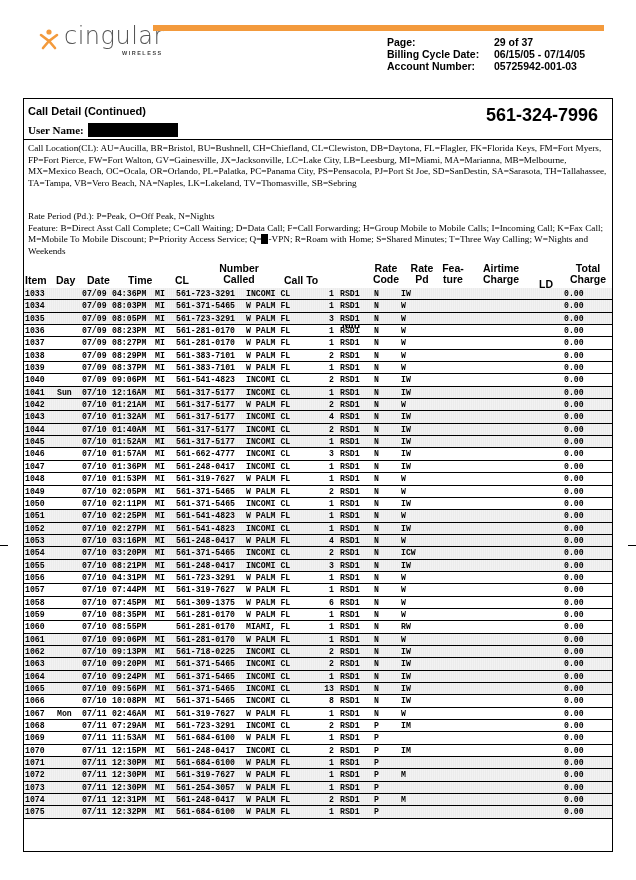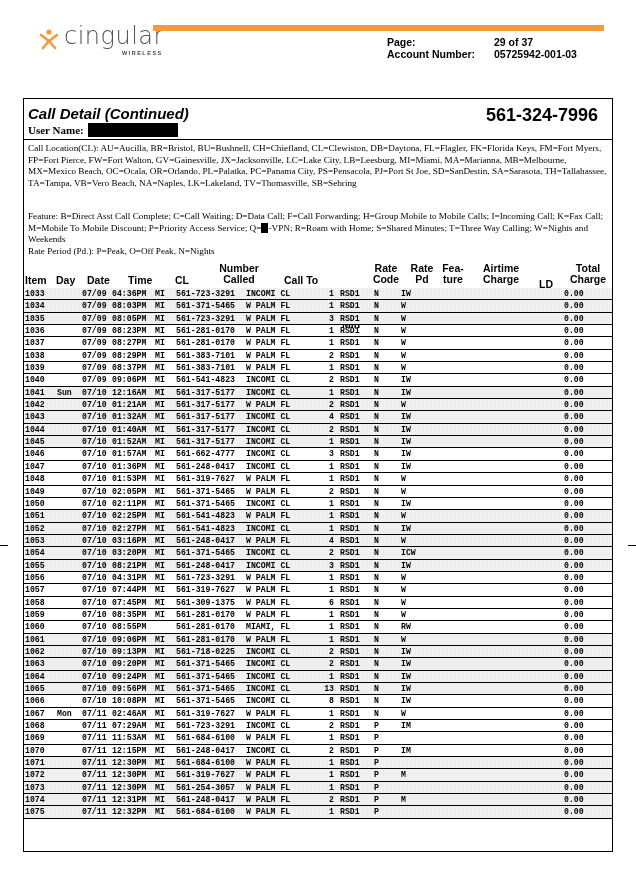--- a/index.html
+++ b/index.html
@@ -8,21 +8,21 @@
   .logo-x { position:absolute; left:0; top:4px; width:22px; height:22px; }
   .logo-word { position:absolute; left:26px; top:-2px; font-family:"DejaVu Sans", sans-serif; font-size:24px; font-weight:300; color:#555; letter-spacing:0.5px; }
   .logo-tm { position:absolute; left:126px; top:4px; font-size:4px; color:#666; }
   .logo-sub { position:absolute; left:84px; top:26px; font-size:5.5px; font-weight:bold; letter-spacing:1.5px; color:#444; }
   .orange-bar { position:absolute; left:153px; top:25px; width:451px; height:6px; background:#f39a3c; }
   .acct { position:absolute; left:387px; top:36px; font-size:10.5px; font-weight:bold; line-height:12px; }
   .acct .row { display:flex; }
   .acct .k { width:107px; }
   .frame { position:absolute; left:23px; top:98px; width:590px; height:754px; border:1px solid #000; box-sizing:border-box; }
   .title-box { position:absolute; left:0; top:0; width:588px; height:40px; border-bottom:1px solid #000; }
-  .title { position:absolute; left:4px; top:6px; font-size:15px; font-weight:bold;font-style:italic; }
+  .title { position:absolute; left:4px; top:6px; font-size:11px; font-weight:bold; }
   .phone { position:absolute; right:14px; top:6px; font-size:18px; font-weight:bold; }
   .user { position:absolute; left:4px; top:24px; font-family:"Liberation Serif", serif; font-size:11px; font-weight:bold; }
   .redact { display:inline-block; width:90px; height:14px; background:#000; vertical-align:-3px; margin-left:4px; }
   .legend { position:absolute; left:4px; top:44px; width:580px; font-family:"Liberation Serif", serif; font-size:9.2px; line-height:11.5px; }
   .legend2 { position:absolute; left:4px; top:112px; width:580px; font-family:"Liberation Serif", serif; font-size:9.2px; line-height:11.5px; }
   .qred { display:inline-block; width:7px; height:10px; background:#000; vertical-align:-2px; }
   .thead { position:absolute; left:0; top:164px; width:588px; height:24px; font-size:10.5px; font-weight:bold; line-height:11px; }
   .thead span { position:absolute; text-align:center; }
   .rows { position:absolute; left:0; top:189px; width:588px; }
   .r { position:relative; height:12.35px; border-bottom:1px solid #000; font-family:"Liberation Mono", monospace; font-size:8.2px; font-weight:bold; line-height:12px; box-sizing:border-box; }
@@ -47,42 +47,46 @@
   <span class="logo-sub">WIRELESS</span>
 </div>
 <div class="orange-bar"></div>
 
 <div class="acct">
   <div class="row">
       <span class="k">Page:</span>
       <span>29 of 37</span>
     </div>
   <div class="row">
+      <span class="k">Billing Cycle Date:</span>
+      <span>06/15/05 - 07/14/05</span>
+    </div>
+  <div class="row">
       <span class="k">Account Number:</span>
       <span>05725942-001-03</span>
     </div>
 </div>
 
 <div class="tick" style="left:0;"></div>
 <div class="tick" style="left:628px;"></div>
 
 <div class="frame">
   <div class="title-box">
     <span class="title">Call Detail (Continued)</span>
     <span class="phone">561-324-7996</span>
     <div class="user">
       <span>User Name:</span><span class="redact"></span>
     </div>
   </div>
 
   <div class="legend">Call Location(CL):  AU=Aucilla, BR=Bristol, BU=Bushnell, CH=Chiefland, CL=Clewiston, DB=Daytona, FL=Flagler, FK=Florida Keys, FM=Fort Myers, FP=Fort Pierce, FW=Fort Walton, GV=Gainesville, JX=Jacksonville, LC=Lake City, LB=Leesburg, MI=Miami, MA=Marianna, MB=Melbourne, MX=Mexico Beach, OC=Ocala, OR=Orlando, PL=Palatka, PC=Panama City, PS=Pensacola, PJ=Port St Joe, SD=SanDestin, SA=Sarasota, TH=Tallahassee, TA=Tampa, VB=Vero Beach, NA=Naples, LK=Lakeland, TV=Thomasville, SB=Sebring</div>
 
   <div class="legend2">
+    <div>Rate Period (Pd.): P=Peak, O=Off Peak, N=Nights</div>
     <div><span>Feature: B=Direct Asst Call Complete; C=Call Waiting; D=Data Call; F=Call Forwarding; H=Group Mobile to Mobile Calls; I=Incoming Call; K=Fax Call; M=Mobile To Mobile Discount; P=Priority Access Service; Q=</span><span class="qred"></span><span>-VPN; R=Roam with Home; S=Shared Minutes;  T=Three Way Calling; W=Nights and Weekends</span></div>
-    <div>Rate Period (Pd.): P=Peak, O=Off Peak, N=Nights</div>
   </div>
 
   <div class="thead">
     <span style="left:1px;top:12px;">Item</span>
     <span style="left:32px;top:12px;">Day</span>
     <span style="left:63px;top:12px;">Date</span>
     <span style="left:104px;top:12px;">Time</span>
     <span style="left:151px;top:12px;">CL</span>
     <span style="left:180px;top:0;width:70px;"><span style="position:static;">Number</span><br><span style="position:static;">Called</span></span>
     <span style="left:260px;top:12px;">Call To</span>

